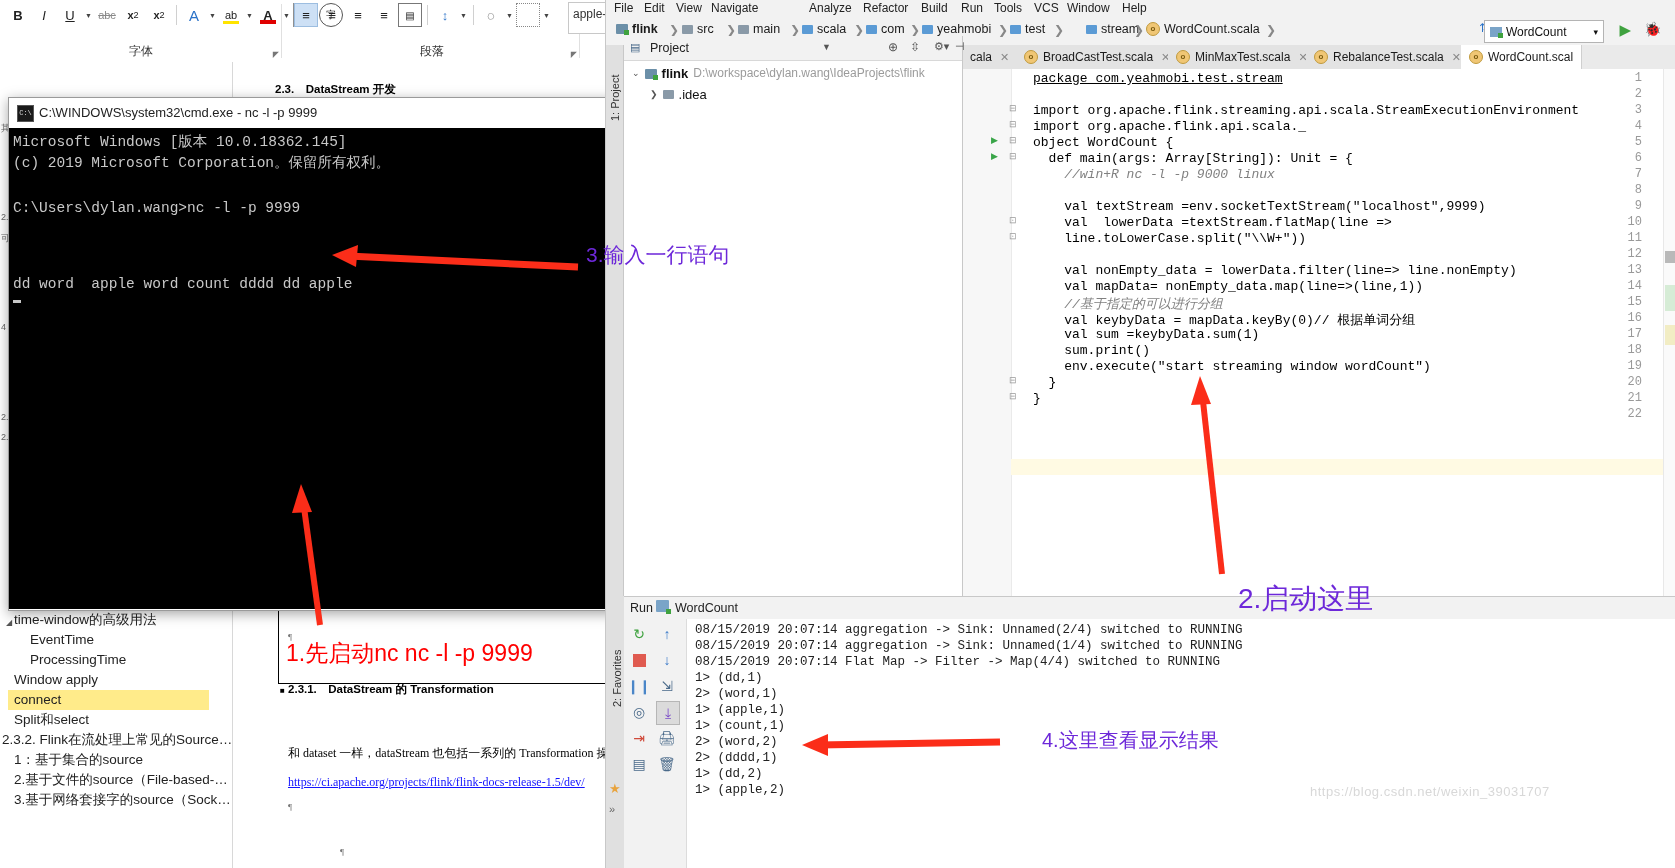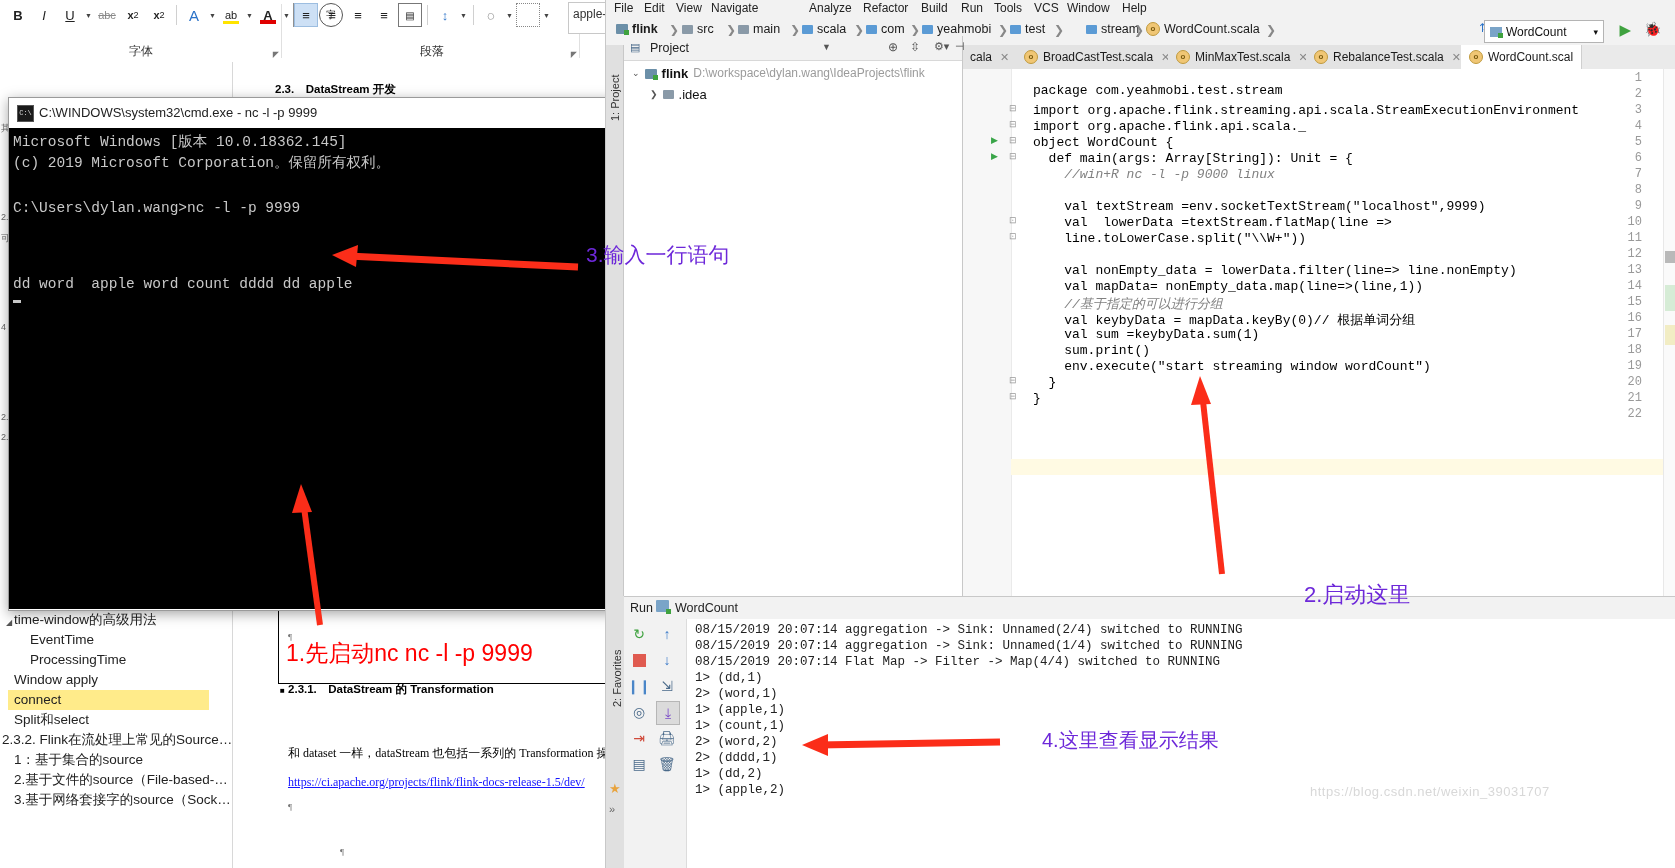--- a/index.html
+++ b/index.html
@@ -435,21 +435,21 @@
     <div class="runm" style="top:82px;">▶</div>
     <div class="foldm" style="top:34px;">⊟</div>
     <div class="foldm" style="top:50px;">⊟</div>
     <div class="foldm" style="top:66px;">⊟</div>
     <div class="foldm" style="top:82px;">⊟</div>
     <div class="foldm" style="top:146px;">⊡</div>
     <div class="foldm" style="top:162px;">⊡</div>
     <div class="foldm" style="top:306px;">⊟</div>
     <div class="foldm" style="top:322px;">⊟</div>
 
-    <div class="code" style="top:14px;">package com.yeahmobi.test.stream</div>
+    <div class="code" style="top:2px;text-decoration:underline;">package com.yeahmobi.test.stream</div>
     <div class="code" style="top:18px;"></div>
     <div class="code" style="top:34px;">import org.apache.flink.streaming.api.scala.StreamExecutionEnvironment</div>
     <div class="code" style="top:50px;">import org.apache.flink.api.scala._</div>
     <div class="code" style="top:66px;">object WordCount {</div>
     <div class="code" style="top:82px;">  def main(args: Array[String]): Unit = {</div>
     <div class="code cmt" style="top:98px;">    //win+R nc -l -p 9000 linux</div>
     <div class="code" style="top:130px;">    val textStream =env.socketTextStream("localhost",9999)</div>
     <div class="code" style="top:146px;">    val  lowerData =textStream.flatMap(line =&gt;</div>
     <div class="code" style="top:162px;">    line.toLowerCase.split("\\W+"))</div>
     <div class="code" style="top:178px;"></div>
@@ -537,17 +537,17 @@
       <polygon points="1200,376 1211,404 1191,405" fill="#fb2d19"></polygon>
     </g>
 
     <g>
       <line x1="1000" y1="742" x2="818" y2="745" stroke="#fb2d19" stroke-width="7"></line>
       <polygon points="802,745 828,734 828,756" fill="#fb2d19"></polygon>
     </g>
   </svg>
 
   <div class="anno-txt" style="left:586px;top:241px;font-size:21px;">3.输入一行语句</div>
-  <div class="anno-txt" style="left:1304px;top:580px;font-size:22px;">2.启动这里</div>
+  <div class="anno-txt" style="left:1238px;top:580px;font-size:28px;">2.启动这里</div>
   <div class="anno-txt" style="left:1042px;top:727px;font-size:20px;">4.这里查看显示结果</div>
 
   <div class="wm" style="left:1310px;top:784px;">https://blog.csdn.net/weixin_39031707</div>
 </div>
 
 </body></html>

